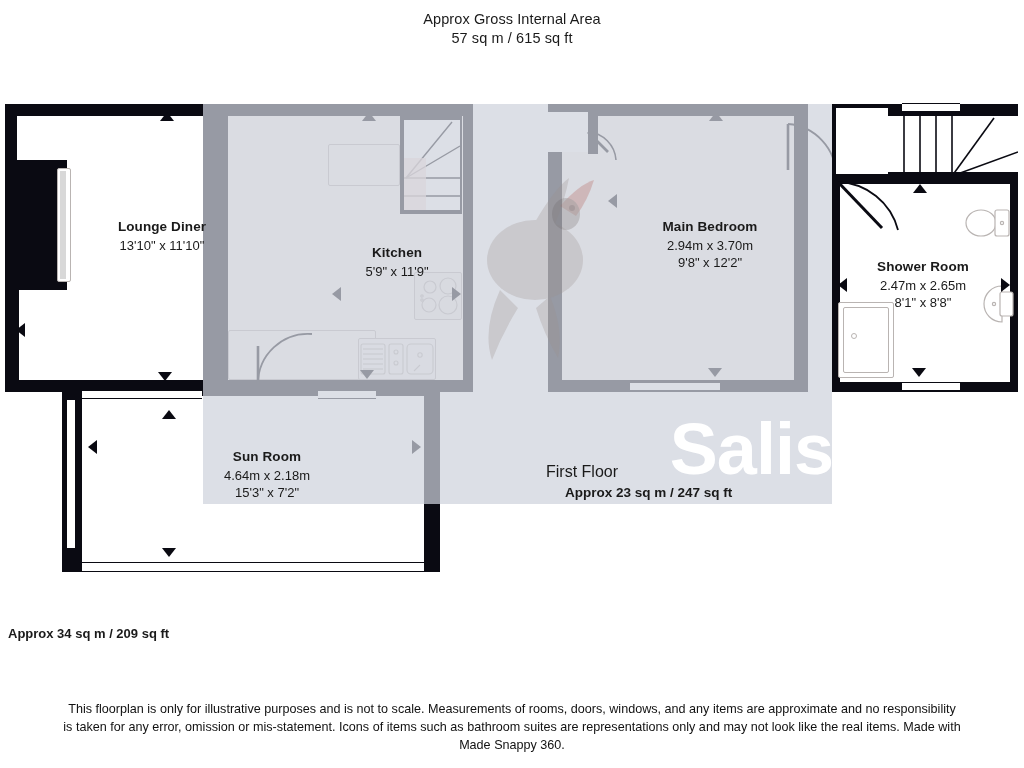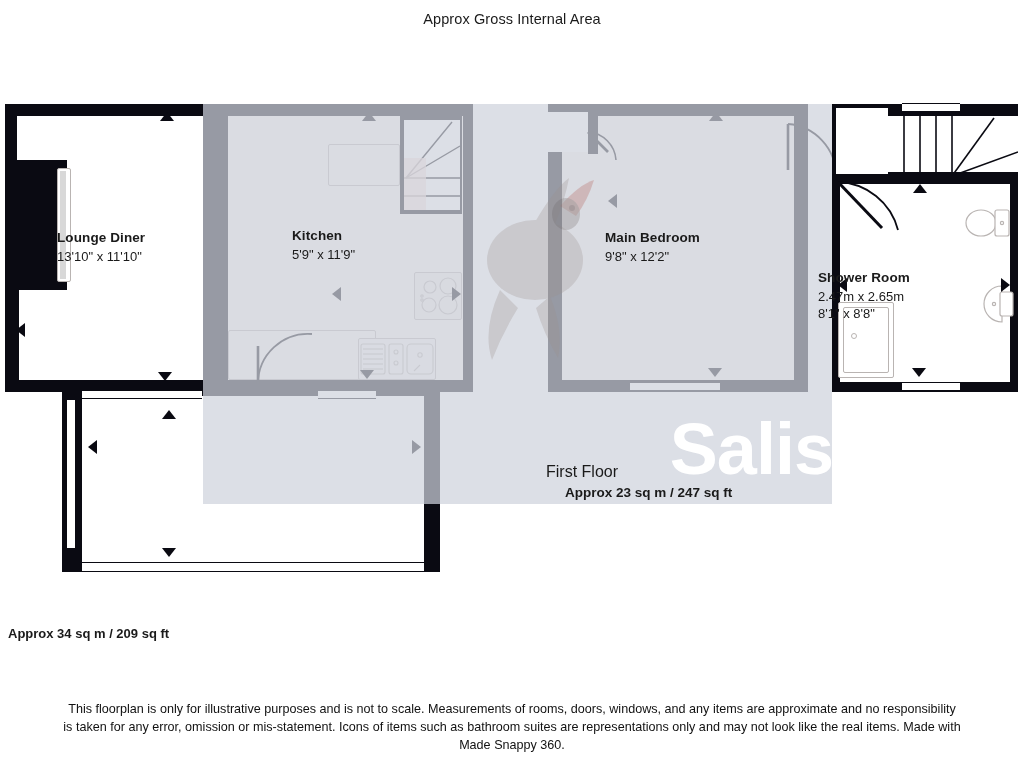--- a/index.html
+++ b/index.html
@@ -68,23 +68,23 @@
 
   
   .tri { width: 0; height: 0; }
   .tri-up    { border-left: 7px solid transparent; border-right: 7px solid transparent; border-bottom: 9px solid #0a0a12; }
   .tri-down  { border-left: 7px solid transparent; border-right: 7px solid transparent; border-top: 9px solid #0a0a12; }
   .tri-left  { border-top: 7px solid transparent; border-bottom: 7px solid transparent; border-right: 9px solid #0a0a12; }
   .tri-right { border-top: 7px solid transparent; border-bottom: 7px solid transparent; border-left: 9px solid #0a0a12; }
 
   
   .room-label {
+    text-align: center;
     line-height: 17px;
     white-space: nowrap;
-    margin-top: 11px;
   }
   .room-label .rname {
     display: block;
     font-size: 13.5px;
     font-weight: bold;
     letter-spacing: 0.1px;
     padding-bottom: 2px;
   }
   .room-label .rdim {
     display: block;
@@ -134,20 +134,21 @@
     color: #111111;
   }
 </style>
 </head>
 <body>
 
 <div id="stage">
 
   <div id="header" class="abs">
     <div>Approx Gross Internal Area</div>
+    <div>57 sq m / 615 sq ft</div>
   </div>
 
   <div id="plan" class="abs">
 
     <div class="abs wall" style="left:5px; top:104px; width:200px; height:288px;"></div>
     <div class="abs fill-white" style="left:17px; top:116px; width:190px; height:264px;"></div>
 
     <div class="abs wall" style="left:5px; top:160px; width:62px; height:130px;"></div>
     <div class="abs fixture" style="left:57px; top:168px; width:14px; height:114px; background:#ffffff;"></div>
     <div class="abs" style="left:60px; top:171px; width:6px; height:108px; background:#d8d8d8;"></div>
@@ -341,32 +342,38 @@
 
   <div id="ground-floor-cap" class="abs floor-cap" style="left:8px; top:622px;">
     <span class="farea">Approx 34 sq m / 209 sq ft</span>
   </div>
 
   <div class="abs room-label" style="left:57px; top:218px; width:210px;">
     <span class="rname">Lounge Diner</span>
     <span class="rdim">13'10" x 11'10"</span>
   </div>
 
-  <div class="abs room-label" style="left:292px; top:216px; width:210px;">
+  <div class="abs room-label" style="left:292px; top:244px; width:210px;">
     <span class="rname">Kitchen</span>
     <span class="rdim">5'9" x 11'9"</span>
   </div>
 
   <div class="abs room-label" style="left:605px; top:218px; width:210px;">
     <span class="rname">Main Bedroom</span>
+    <span class="rdim">2.94m x 3.70m</span>
     <span class="rdim">9'8" x 12'2"</span>
   </div>
 
   <div class="abs room-label" style="left:818px; top:258px; width:210px;">
     <span class="rname">Shower Room</span>
     <span class="rdim">2.47m x 2.65m</span>
     <span class="rdim">8'1" x 8'8"</span>
   </div>
 
+  <div class="abs room-label" style="left:162px; top:448px; width:210px;">
+    <span class="rname">Sun Room</span>
+    <span class="rdim">4.64m x 2.18m</span>
+    <span class="rdim">15'3" x 7'2"</span>
+  </div>
 
   <div id="disclaimer" class="abs">This floorplan is only for illustrative purposes and is not to scale. Measurements of rooms, doors, windows, and any items are approximate and no responsibility is taken for any error, omission or mis-statement. Icons of items such as bathroom suites are representations only and may not look like the real items. Made with Made Snappy 360.</div>
 
 </div>
 
 </body></html>

